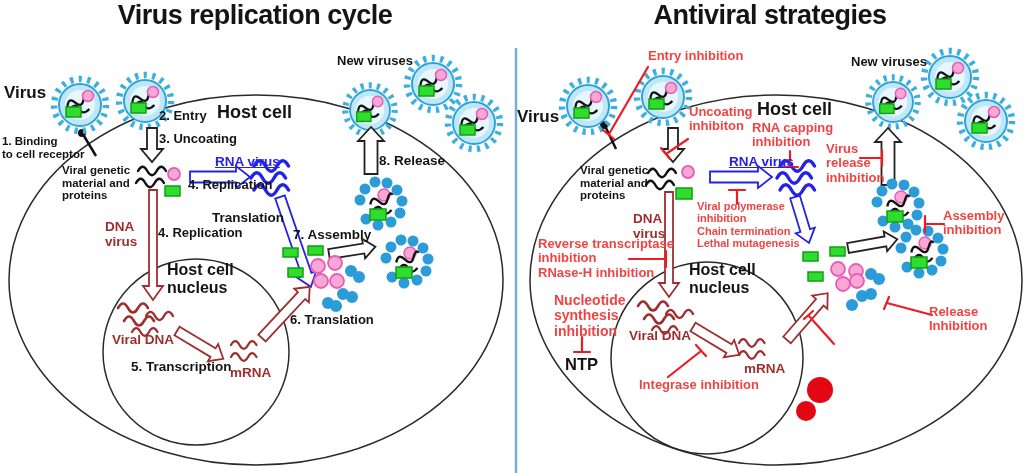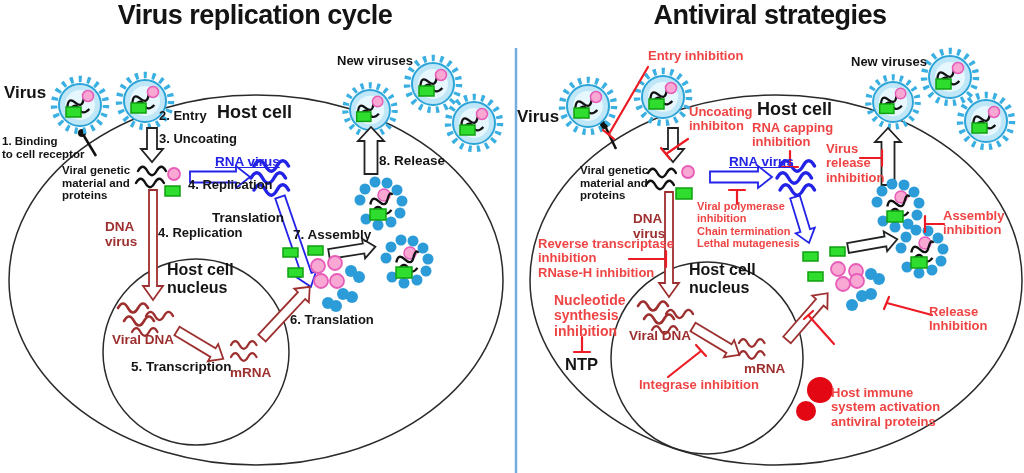--- a/index.html
+++ b/index.html
@@ -241,18 +241,15 @@
 <div class="lbl" style="left:565px;top:355px;font-size:16.5px;">NTP</div>
 <div class="lbl" style="left:689px;top:261px;font-size:16px;">Host cell
 nucleus</div>
 <div class="lbl dred" style="left:629px;top:329px;font-size:13.5px;">Viral DNA</div>
 <div class="lbl red" style="left:639px;top:378px;font-size:13px;">Integrase inhibition</div>
 <div class="lbl dred" style="left:744px;top:362px;font-size:13.5px;">mRNA</div>
 <div class="lbl red" style="left:929px;top:305px;font-size:13px;">Release
 Inhibition</div>
 <div class="lbl red" style="left:943px;top:209px;font-size:13px;">Assembly
 inhibition</div>
-<div class="lbl red" style="left:831px;top:386px;font-size:13px;">Host immune
-system activation
-antiviral proteins</div>
 <div class="lbl" style="left:851px;top:55px;font-size:13px;">New viruses</div>
 
 </div>
 
 </body></html>

